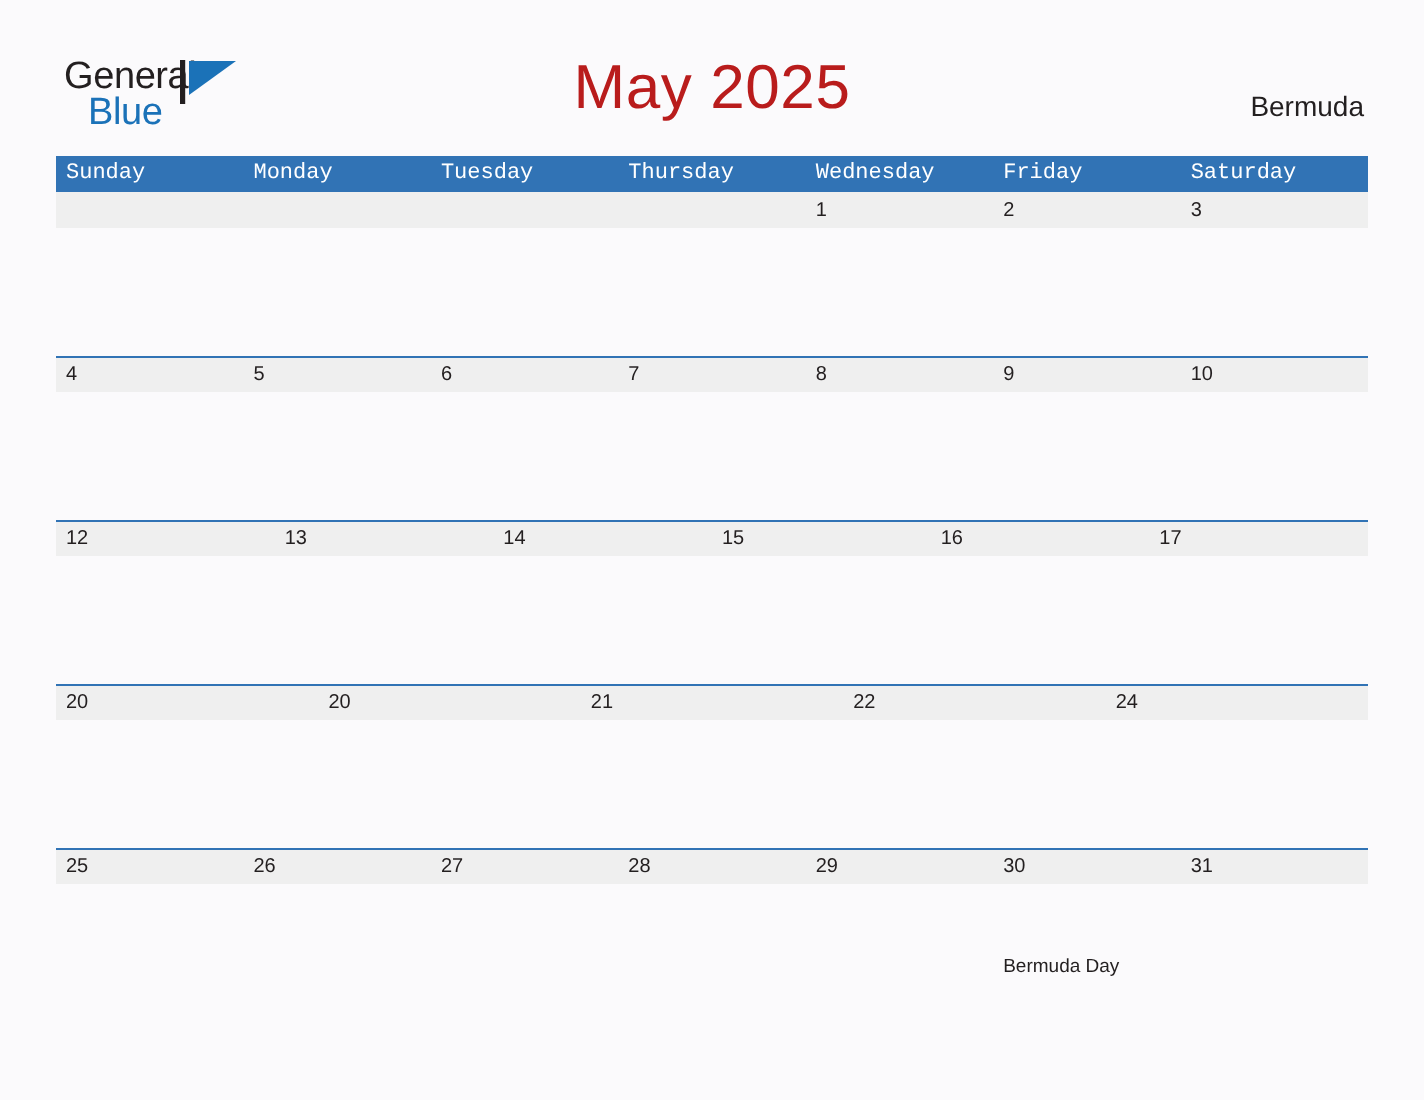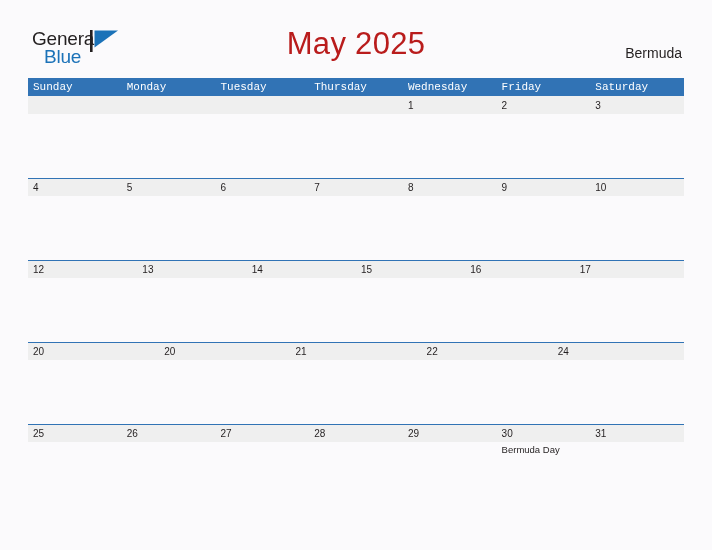--- a/index.html
+++ b/index.html
@@ -140,20 +140,21 @@
   .week-events {
     display: flex;
     background: #fbfafc;
     height: 64px;
   }
   .event-cell {
     flex: 1 1 0;
     min-width: 0;
     padding: 2px 4px 0 5px;
     box-sizing: border-box;
+    margin-top: 34px;
   }
   .event-label {
     font-size: 9.5px;
     line-height: 12px;
     color: #231f20;
     font-family: "Liberation Sans", sans-serif;
     white-space: nowrap;
     overflow: hidden;
   }
   .event-label:empty {

